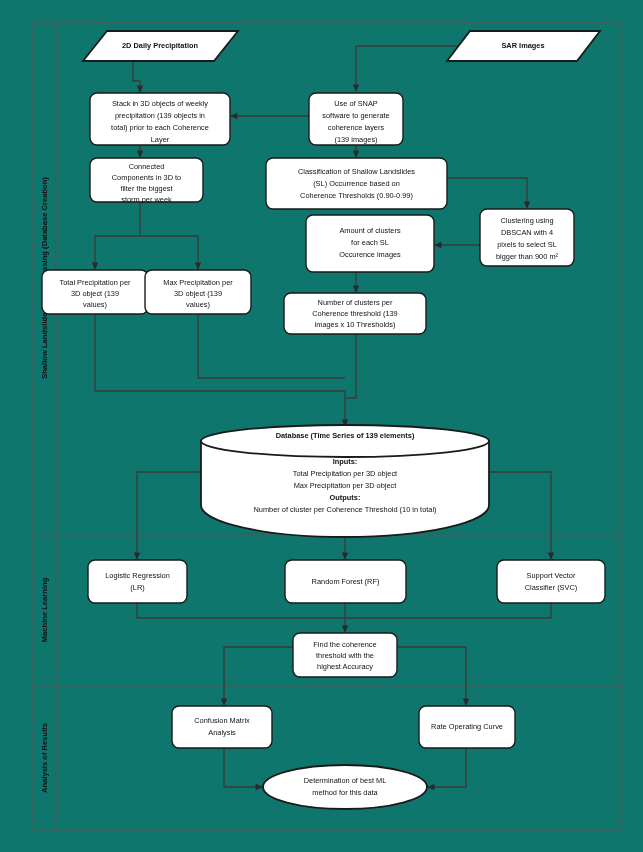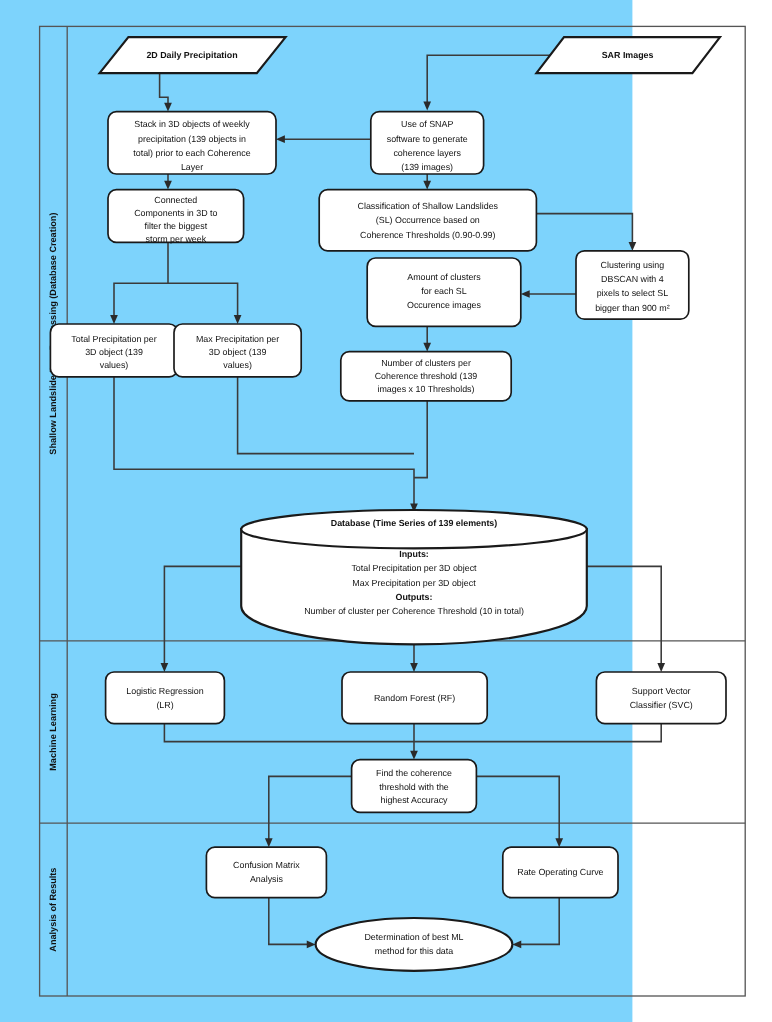--- a/index.html
+++ b/index.html
@@ -8,23 +8,23 @@
     background: #ffffff;
   }
   body {
     width: 643px;
     height: 852px;
     font-family: "Liberation Sans", sans-serif;
     overflow: hidden;
   }
   #diagram-root {
     position: relative;
-    width: 527px;
+    width: 643px;
     height: 852px;
-    background: #7dd3fc;
+    background: #0f766e;
   }
   svg#flowchart {
     display: block;
     width: 643px;
     height: 852px;
   }
   .node-shape {
     fill: #ffffff;
     stroke: #1a1a1a;
     stroke-width: 1.4;

